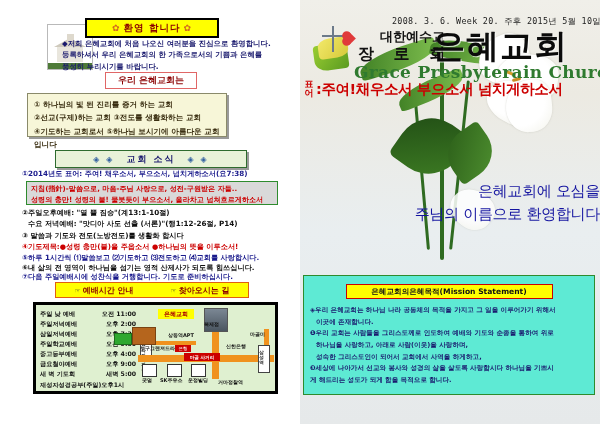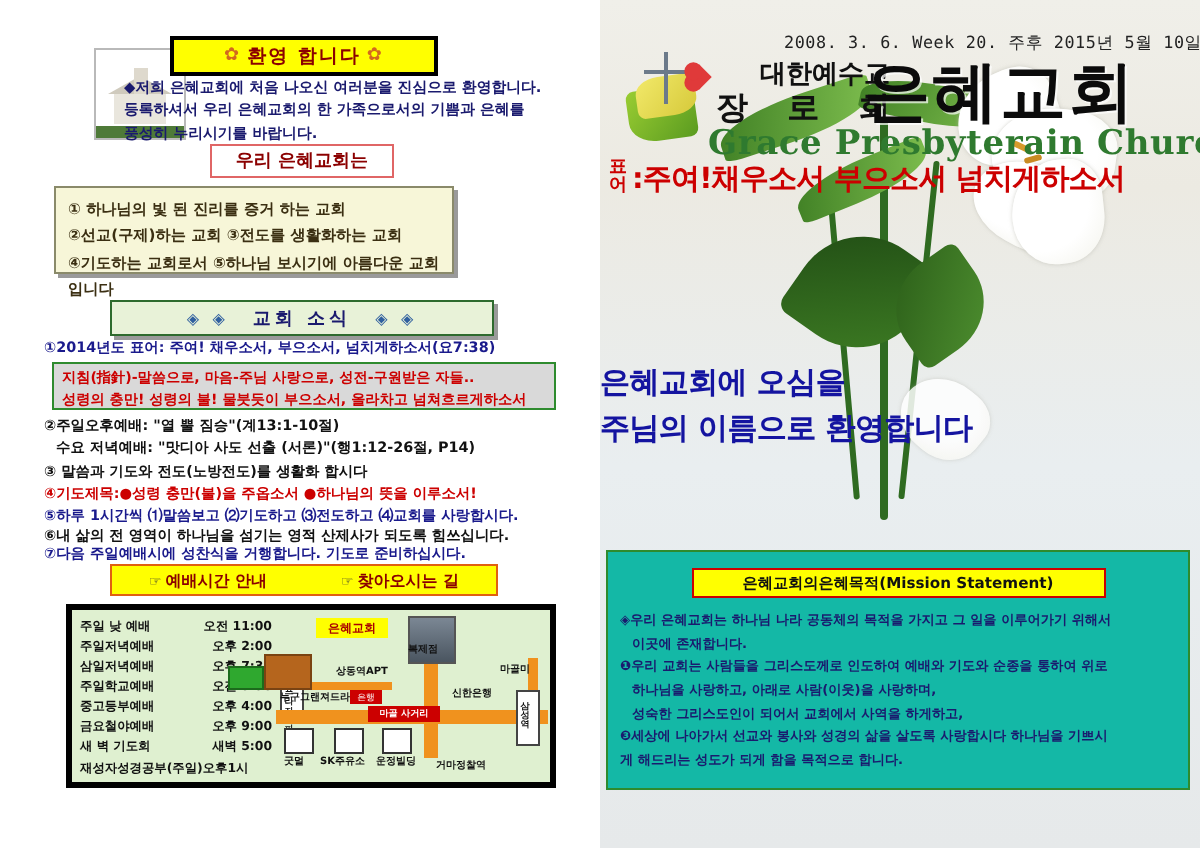--- a/index.html
+++ b/index.html
@@ -169,26 +169,26 @@
 
   .eng-title{position:absolute;left:54px;top:62px;width:246px;text-align:center;
     font-family:"DejaVu Serif","Liberation Serif",serif;
     font-size:17px;font-weight:bold;color:#2f7a2f;letter-spacing:.3px;white-space:nowrap;}
 
   .slogan-label{position:absolute;left:2px;top:80px;font-size:9px;font-weight:bold;color:#cc0000;
     line-height:1.05;text-align:center;width:14px;}
   .slogan-text{position:absolute;left:16px;top:80px;font-size:14.5px;font-weight:bold;
     color:#cc0000;white-space:nowrap;letter-spacing:-.4px;}
 
-  .blue-msg{position:absolute;left:0;top:180px;width:300px;text-align:left;
-    font-size:15px;font-weight:bold;color:#1414a0;line-height:1.5;letter-spacing:-.3px;}
+  .blue-msg{position:absolute;left:0;top:180px;width:300px;text-align:right;
+    font-size:15px;font-weight:normal;color:#1414a0;line-height:1.5;letter-spacing:-.3px;}
 
   .mission-box{
     position:absolute;left:303px;top:275px;width:292px;height:120px;
-    background:#14b8a6;border:1.6px solid #2e8b2e;box-sizing:border-box;padding:5px 6px;
+    background:#5eead4;border:1.6px solid #2e8b2e;box-sizing:border-box;padding:5px 6px;
   }
   .mission-title{
     margin:3px auto 6px;width:205px;height:13px;
     background:#ffff00;border:1.4px solid #cc0000;
     display:flex;align-items:center;justify-content:center;
     font-size:7.6px;font-weight:bold;color:#111;
   }
   .mission-body{font-size:6.6px;font-weight:bold;color:#1a1a6e;line-height:1.62;}
   .mission-body p{margin:0 0 1px 0;}
   .mission-body .ind{display:block;padding-left:6px;}

